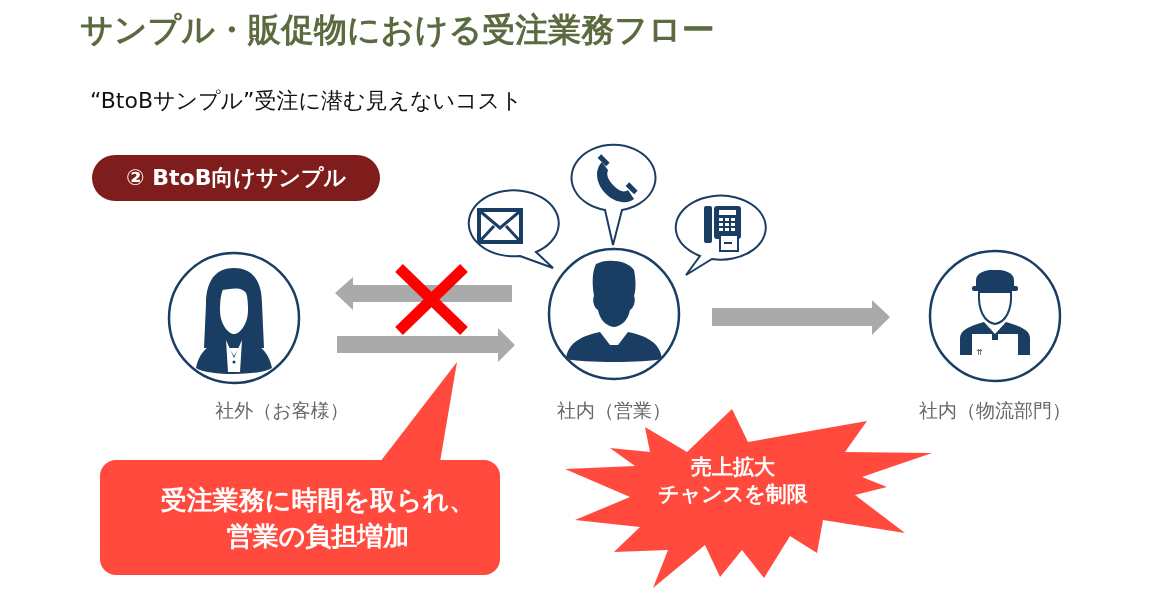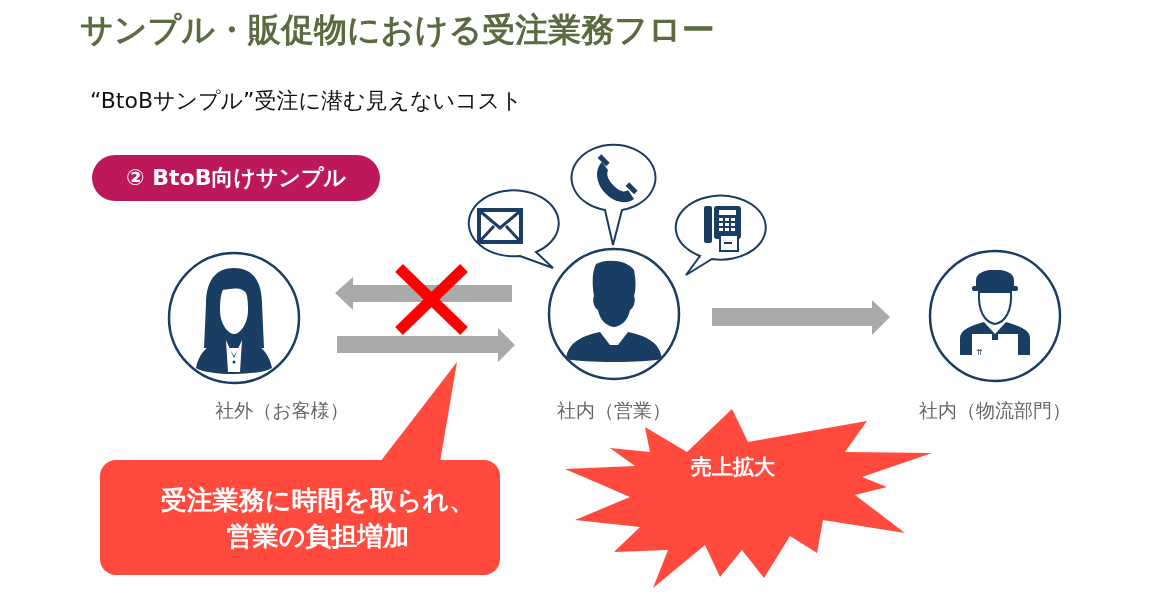--- a/index.html
+++ b/index.html
@@ -3,21 +3,21 @@
 <meta charset="utf-8">
 <style>
   html, body { margin: 0; padding: 0; background: #ffffff; }
   body { width: 1171px; height: 597px; position: relative; overflow: hidden;
          font-family: "DejaVu Sans", "Liberation Sans", sans-serif; }
   .title { position: absolute; left: 80px; top: 8px; font-size: 33px; font-weight: bold;
            color: #5b6b3f; letter-spacing: 0px; white-space: nowrap; }
   .subtitle { position: absolute; left: 90px; top: 86px; font-size: 22px; color: #111;
               white-space: nowrap; }
   .badge { position: absolute; left: 92px; top: 155px; width: 288px; height: 46px;
-           background: #be185d; border-radius: 23px; color: #fff; font-size: 22px; font-weight: bold;
+           background: #7f1d1d; border-radius: 23px; color: #fff; font-size: 22px; font-weight: bold;
            display: flex; align-items: center; justify-content: center; box-sizing: border-box; white-space: nowrap; }
   svg.diagram { position: absolute; left: 0; top: 0; }
   .label { position: absolute; font-size: 19px; color: #666; white-space: nowrap; transform: translateX(-50%); }
   .callout-text { position: absolute; left: 100px; top: 482px; width: 436px; text-align: center;
                   color: #fff; font-size: 26px; font-weight: bold; line-height: 36px; }
   .burst-text { position: absolute; left: 648px; top: 454px; width: 170px; text-align: center;
                 color: #fff; font-size: 21px; font-weight: bold; line-height: 27px; }
 </style>
 </head>
 <body>
@@ -135,13 +135,14 @@
 <div class="label" style="left:614px; top:398px;">社内（営業）</div>
 <div class="label" style="left:995px; top:398px;">社内（物流部門）</div>
 
 <div class="callout-text">
   <div>受注業務に時間を取られ、</div>
   <div>営業の負担増加</div>
 </div>
 
 <div class="burst-text">
   <div>売上拡大</div>
+  <div>チャンスを制限</div>
 </div>
 
 </body></html>

